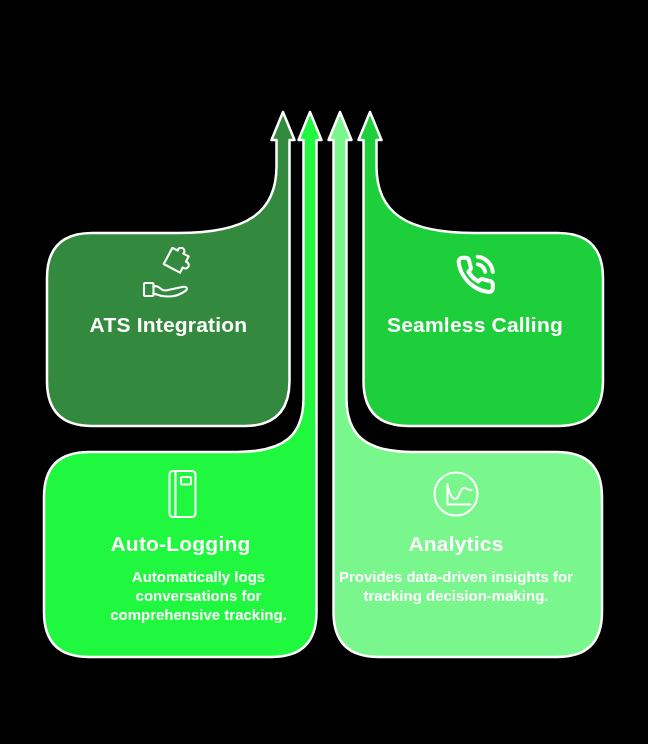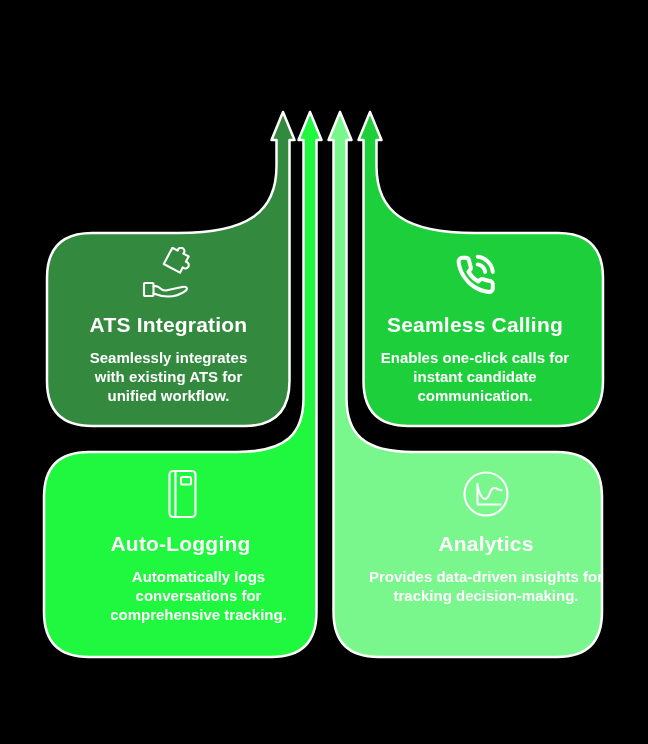--- a/index.html
+++ b/index.html
@@ -14,21 +14,21 @@
   .artwork path{stroke:#fff;stroke-width:2.5;stroke-linejoin:round;}
   .card-content{
     position:absolute;
     display:flex;flex-direction:column;align-items:center;
     text-align:center;color:#fff;
     padding-top:14px;box-sizing:border-box;border-radius:27px;
   }
   .c-tl{left:47px;top:233px;width:243px;height:193px;}
   .c-tr{left:363px;top:233px;width:224px;height:193px;}
   .c-bl{left:44px;top:452px;width:273px;height:205px;}
-  .c-br{left:352px;top:452px;width:268px;height:163px;}
+  .c-br{left:322px;top:452px;width:268px;height:163px;}
   .card-icon{width:56px;height:56px;flex:0 0 auto;}
   .card-icon *{fill:none;stroke:#fff;stroke-width:2.1;stroke-linecap:round;stroke-linejoin:round;}
   .card-title{
     margin:10px 0 0 0;
     font-size:21px;font-weight:bold;line-height:24px;letter-spacing:.2px;
   }
   .card-desc{
     margin:11px 0 0 0;
     font-size:15px;font-weight:bold;line-height:19px;
   }
@@ -55,33 +55,31 @@
 
   <div class="card-content c-tl">
     <svg class="card-icon" viewBox="0 0 56 56">
       <g transform="translate(25 3) rotate(28 10.2 10.2)">
         <path d="M1 1 H7 A3.4 3.4 0 1 1 13.4 1 H19.4 V7 A3.4 3.4 0 1 1 19.4 13.4 V19.4 H1 Z"></path>
       </g>
       <rect x="3" y="36" width="9.5" height="13" rx="1"></rect>
       <path d="M12.5 39.5 C15 38.5 17.5 39.5 19.5 41.5 C21 43 23.5 43.8 26 43.3 L41 40 C45.5 39 47.5 41.5 44.5 43.8 C40 47.2 33 49.5 27 49.5 C21 49.5 17 48.3 12.5 46.5"></path>
     </svg>
     <h3 class="card-title">ATS Integration</h3>
-    <p class="card-desc">Seamlessly integrates with existing ATS for unified workflow.</p>
   </div>
 
   <div class="card-content c-tr">
     <svg class="card-icon" viewBox="0 0 56 56">
       <g transform="translate(4 6) scale(1.9)">
         <path d="M22 16.92v1.6a2 2 0 0 1-2.18 2 17.8 17.8 0 0 1-7.63-2.77 17.5 17.5 0 0 1-5.4-5.4A17.8 17.8 0 0 1 4.02 4.7 2 2 0 0 1 6 2.5h1.6a2 2 0 0 1 2 1.72c.13.96.36 1.9.7 2.81a2 2 0 0 1-.45 2.11l-.68.68a14 14 0 0 0 5.2 5.2l.68-.68a2 2 0 0 1 2.11-.45c.91.34 1.85.57 2.81.7a2 2 0 0 1 2.03 2.33z"></path>
         <path d="M14.05 6 A5 5 0 0 1 18 9.95"></path>
         <path d="M14.05 2 A9 9 0 0 1 22 9.94"></path>
       </g>
     </svg>
     <h3 class="card-title">Seamless Calling</h3>
-    <p class="card-desc">Enables one-click calls for instant candidate communication.</p>
   </div>
 
   <div class="card-content c-bl">
     <svg class="card-icon" viewBox="0 0 56 56">
       <rect x="16.5" y="5" width="26" height="46" rx="3.5"></rect>
       <line x1="22.5" y1="5" x2="22.5" y2="51"></line>
       <rect x="28" y="11" width="10" height="7.5" rx="1.5"></rect>
     </svg>
     <h3 class="card-title">Auto-Logging</h3>
     <p class="card-desc">Automatically logs conversations for comprehensive tracking.</p>

